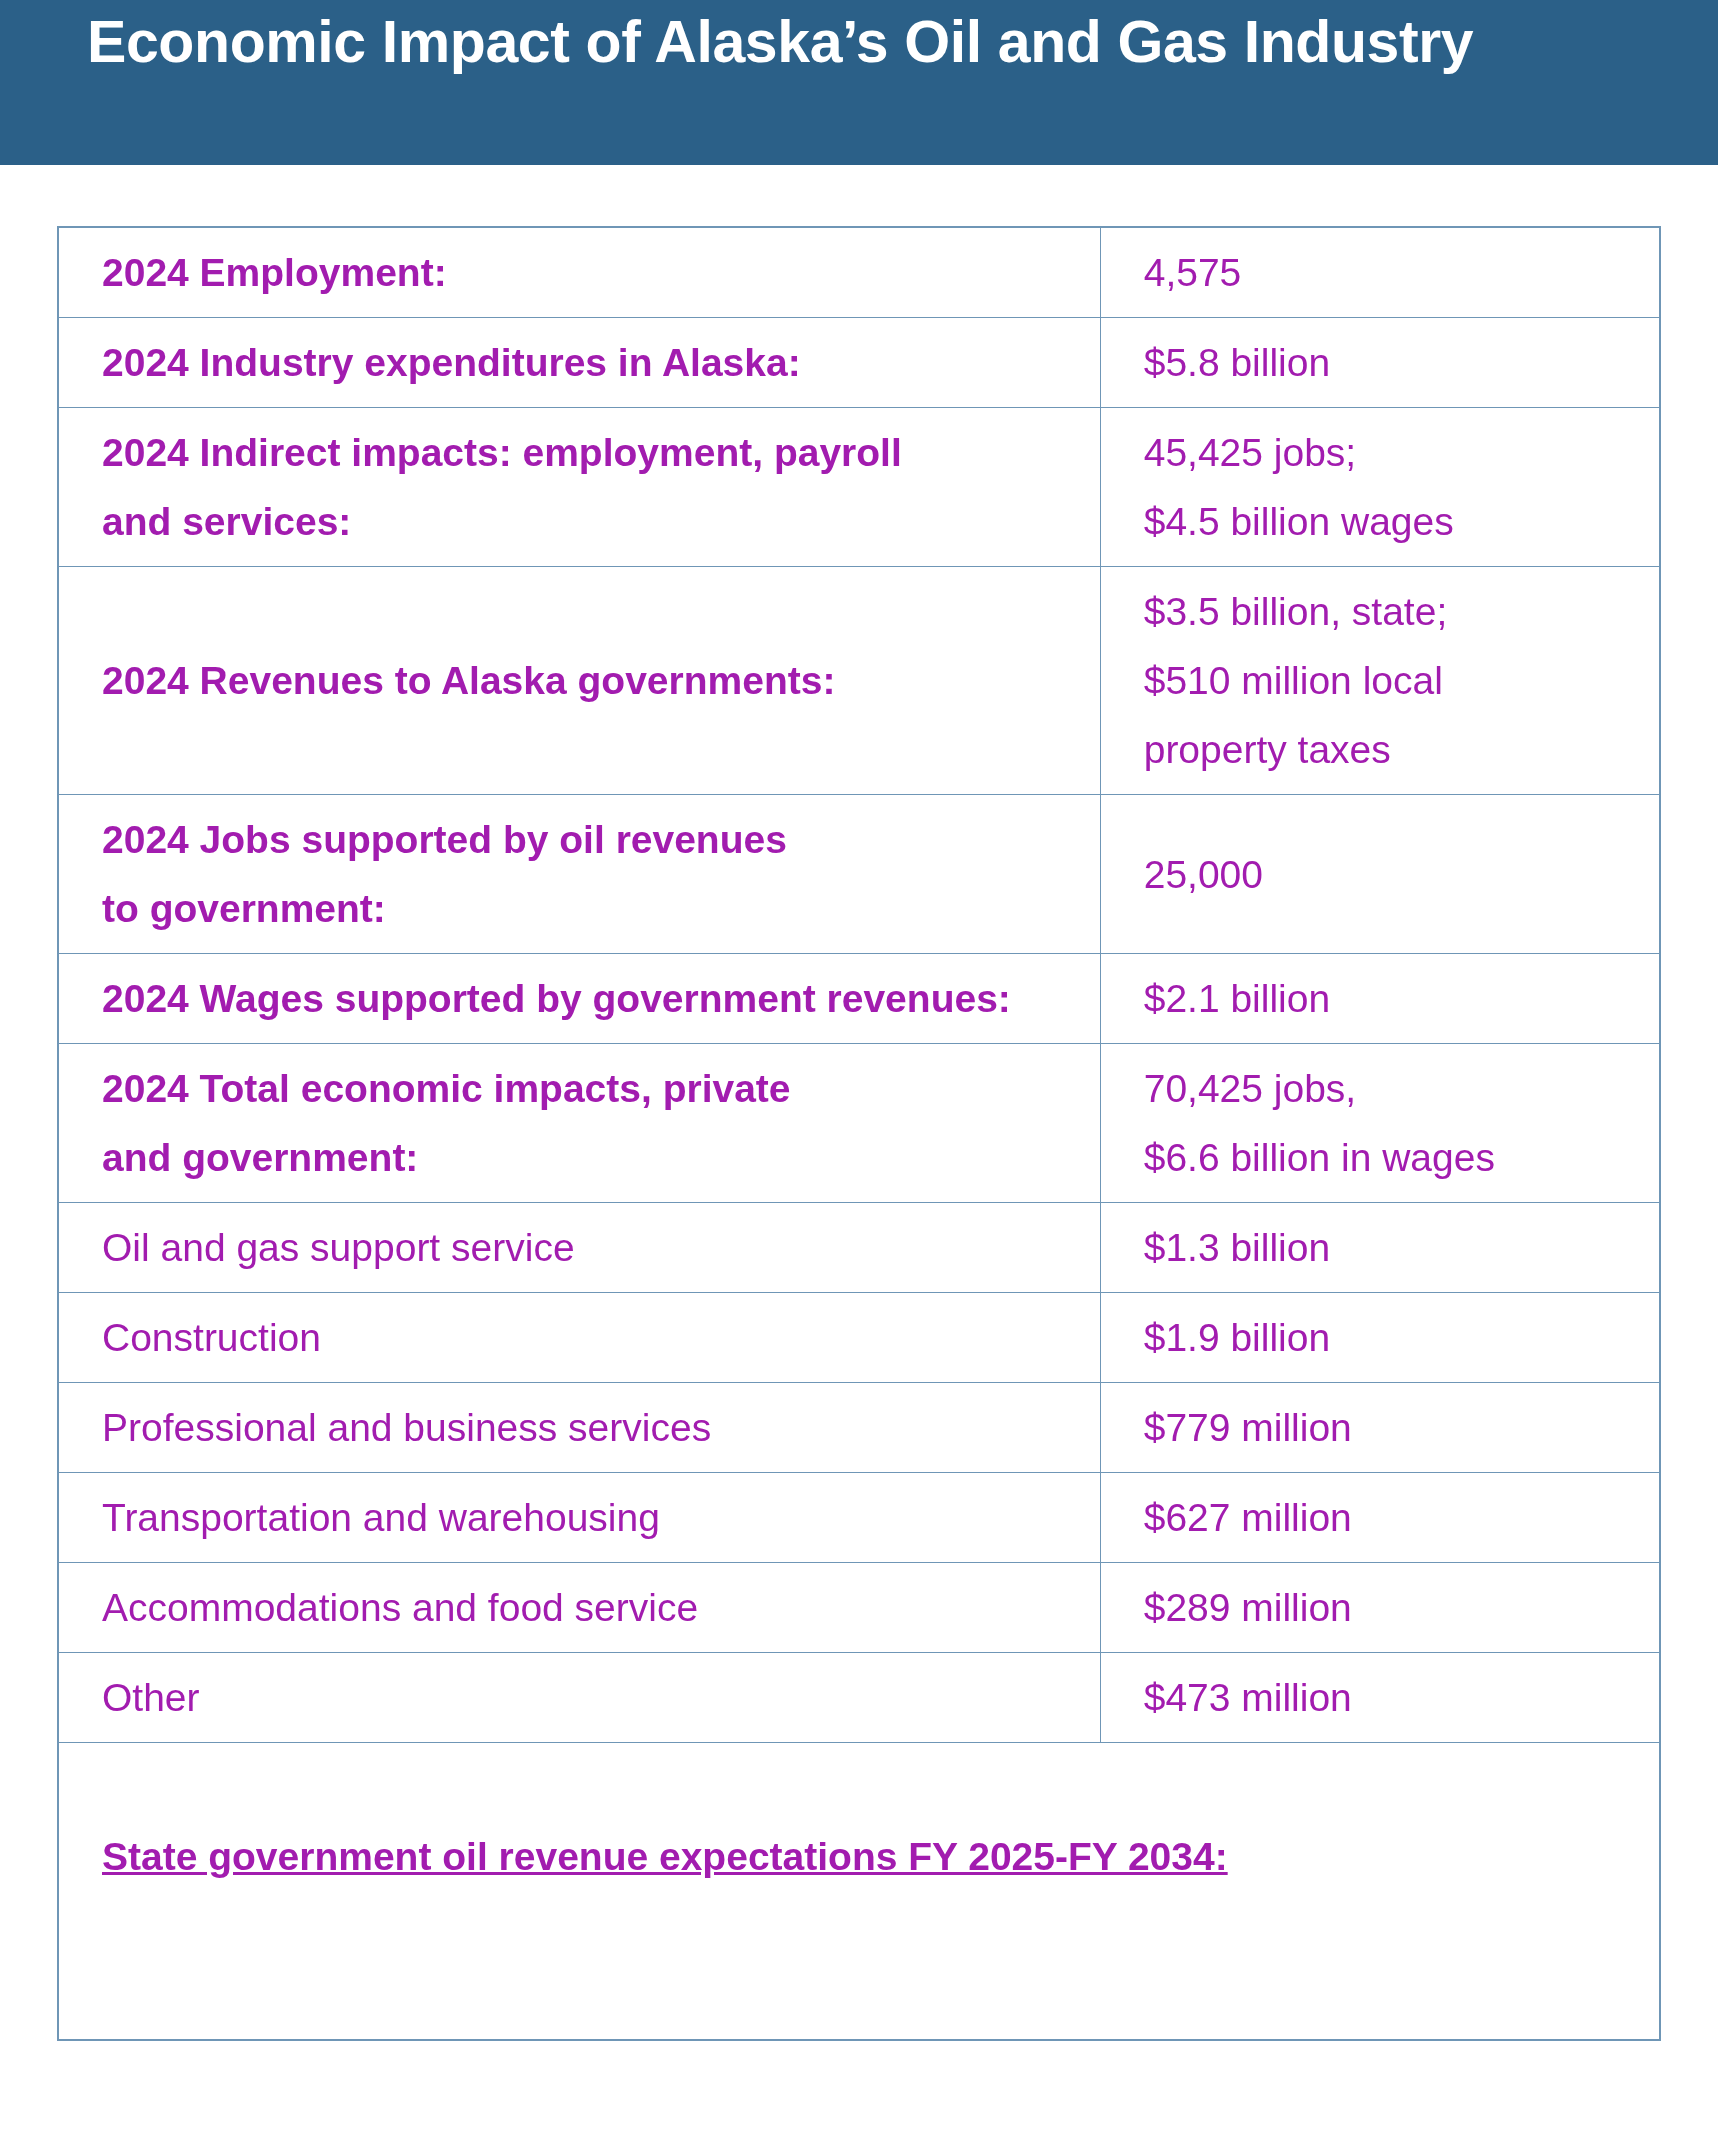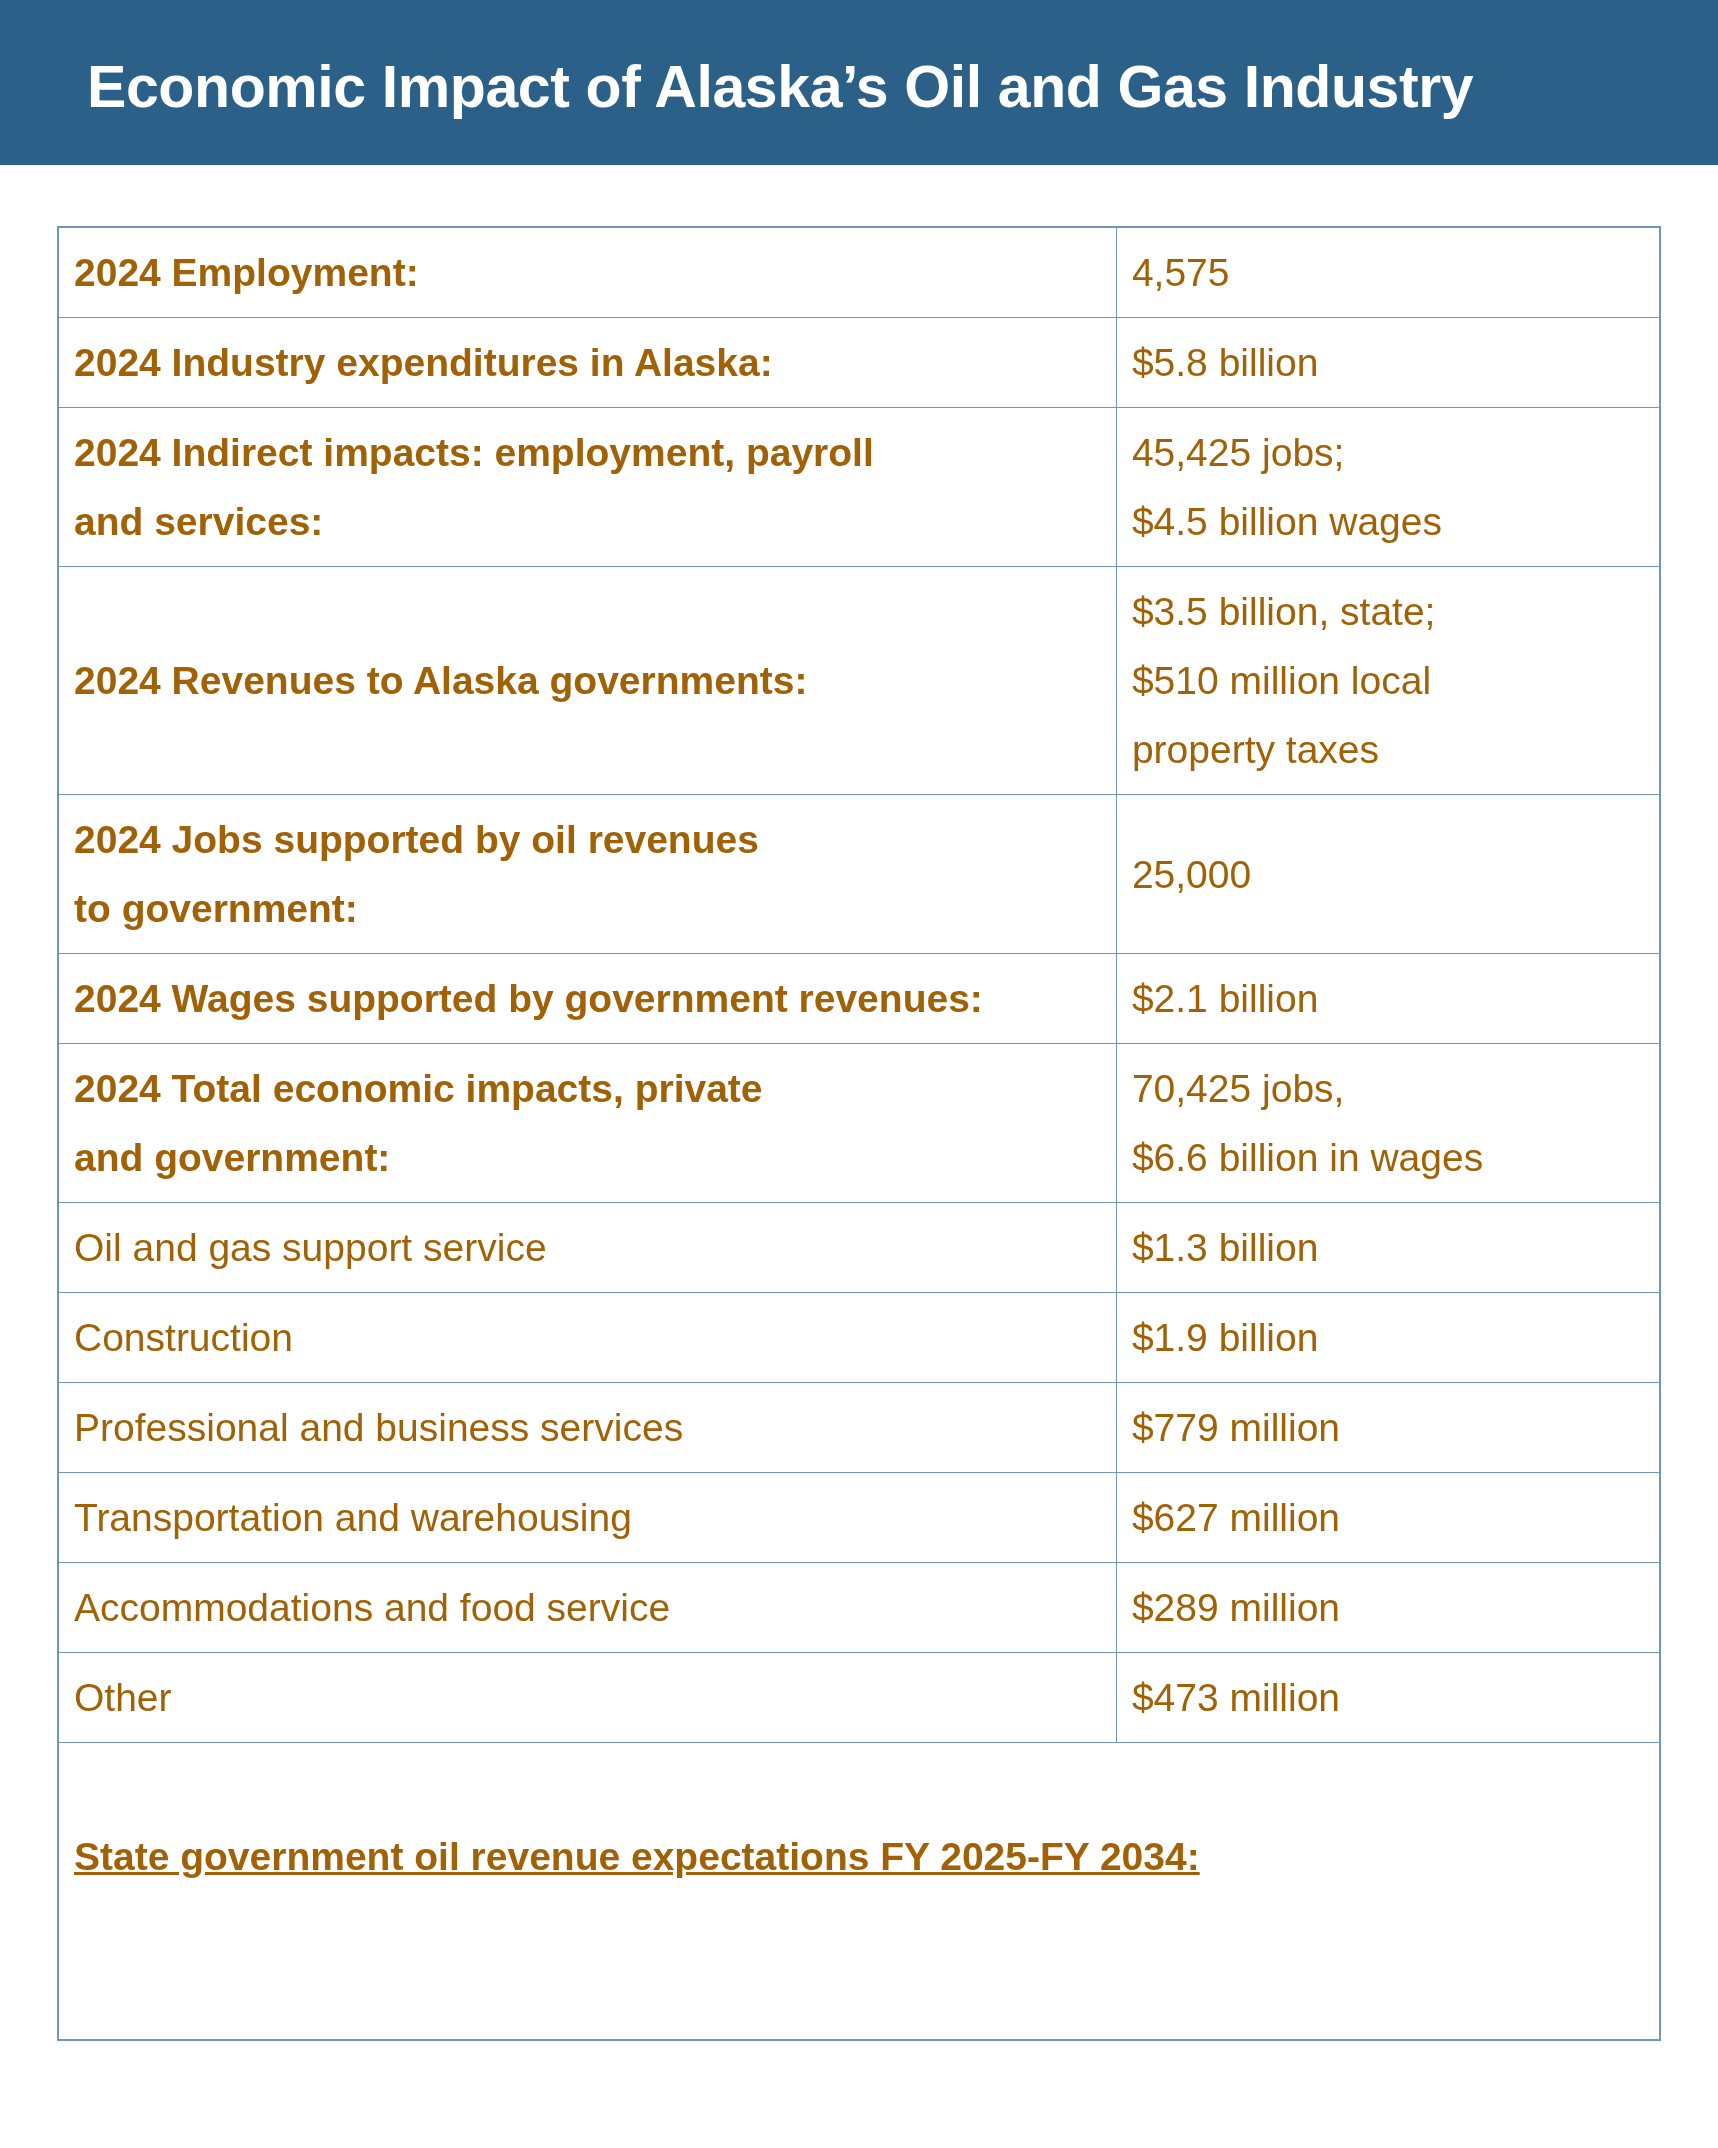--- a/index.html
+++ b/index.html
@@ -10,21 +10,21 @@
     background: #ffffff;
     font-family: "Liberation Sans", sans-serif;
     color: #1a1a1a;
     overflow: hidden;
   }
   .banner {
     width: 100%;
     height: 165px;
     background: #2b6088;
     display: flex;
-    align-items: center;
+    align-items: flex-start;
     box-sizing: border-box;
     padding: 8.4px 34px 0 87px;
   }
   .banner h1 {
     margin: 0;
     color: #ffffff;
     font-size: 59px;
     font-weight: 700;
     letter-spacing: -0.4px;
     white-space: nowrap;
@@ -36,23 +36,23 @@
     width: 100%;
     border-collapse: collapse;
     table-layout: fixed;
     border: 2.5px solid #6f96b6;
   }
   table.impact td {
     border: 1.7px solid #6f96b6;
     vertical-align: middle;
     font-size: 39px;
     line-height: 69px;
-    padding: 10px 15px;
+    padding: 10px 43px;
     white-space: pre-line;
-    color: #a16207;
+    color: #a21caf;
     overflow: hidden;
   }
   td.lbl { width: 66.7%; }
   td.val { width: 33.3%; margin-left: 27px; }
   td.b { font-weight: 700; }
   td.vtop { vertical-align: top; }
   td.footer-cell { padding: 17px 28.5px; }
   .footer-heading { font-weight: 700; margin: 0; text-decoration: underline; }
 </style>
 </head>

